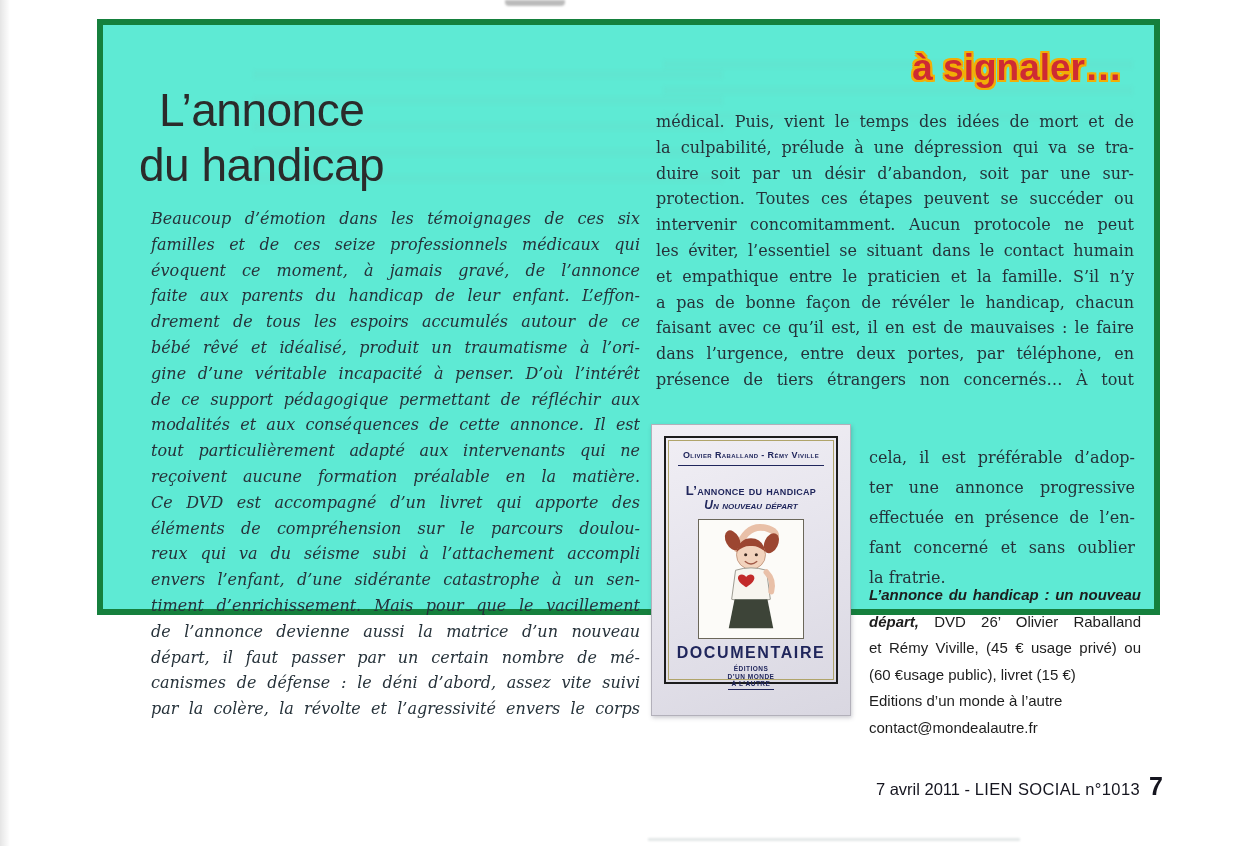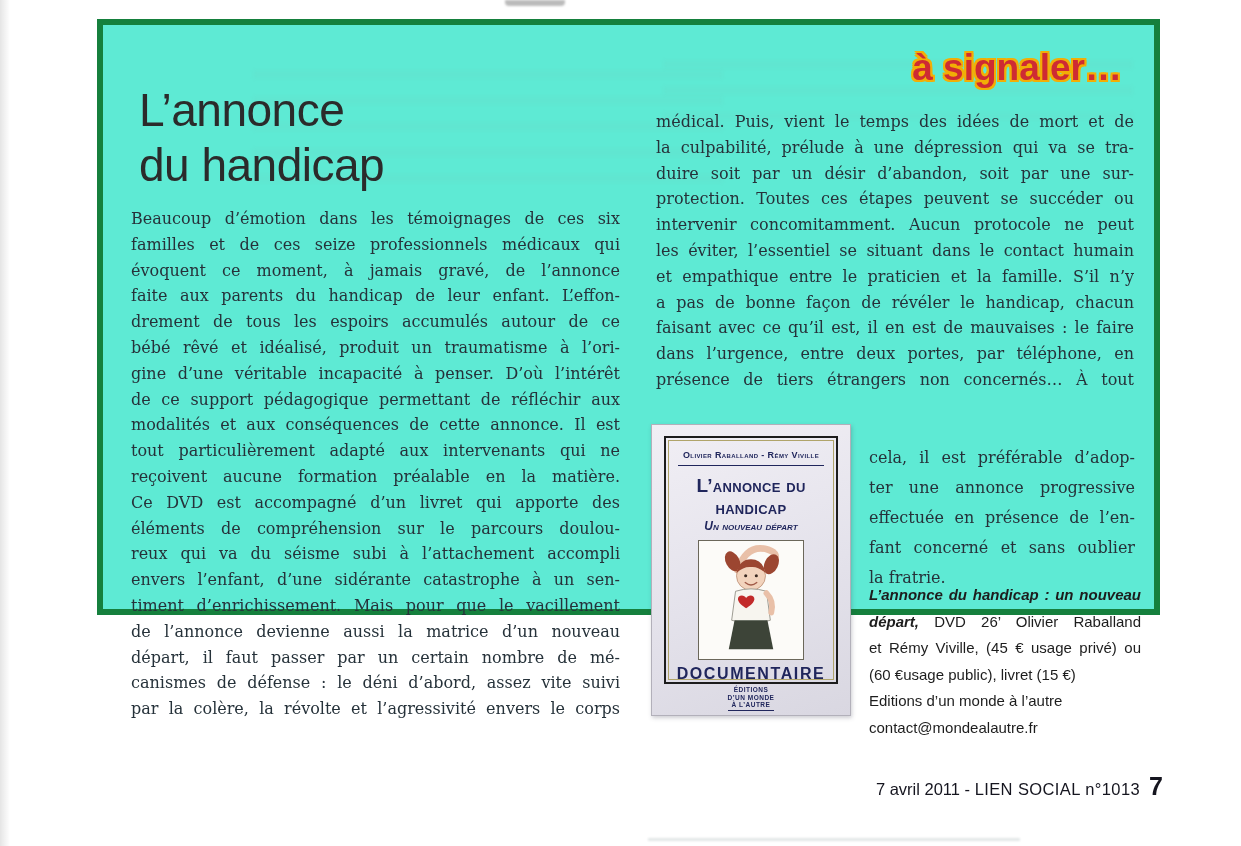--- a/index.html
+++ b/index.html
@@ -24,23 +24,23 @@
   .ghost.g2{left:560px;top:35px;width:470px;height:60px;}
 
   .header-signaler{
     position:absolute;top:22px;right:32px;font-size:37px;font-weight:bold;letter-spacing:0;
     color:#ce2b33;
     text-shadow:-2px -2px 0 #f2ae06,2px -2px 0 #f2ae06,-2px 2px 0 #f2ae06,2px 2px 0 #f2ae06,
                 0 -2px 0 #f2ae06,0 2px 0 #f2ae06,-2px 0 0 #f2ae06,2px 0 0 #f2ae06;
   }
   .article-title{
     position:absolute;left:36px;top:58px;font-size:46px;line-height:55px;
-    font-weight:500;color:#2b2b2b;letter-spacing:-0.5px;
+    font-weight:500;color:#2b2b2b;letter-spacing:-0.5px;text-align:center;
   }
-  .col-left{position:absolute;left:28px;top:181px;width:489px;}
+  .col-left{position:absolute;left:48px;top:181px;width:489px;font-style:italic;}
   .col-right-top{position:absolute;left:553px;top:84px;width:478px;}
   .line{
     font-family:"DejaVu Serif",serif;font-size:16px;line-height:25.8px;color:#26323a;
     text-align:justify;text-align-last:justify;
   }
   .wrap-lines{position:absolute;left:766px;top:383px;width:266px;margin-top:35px;}
   .wrap-lines .line{line-height:30px;}
   .wrap-lines .line:last-child{text-align-last:left;}
 
   
@@ -51,21 +51,21 @@
   }
   .dvd-frame{
     position:absolute;left:12px;right:12px;top:11px;height:248px;box-sizing:border-box;
     border:2px solid #1c1c1c;text-align:center;
   }
   .dvd-frame-inner{position:absolute;inset:2px;border:1px solid #b0a46a;pointer-events:none;}
   .dvd-authors{
     margin:12px auto 0;width:86%;font-size:9px;font-weight:bold;color:#20265c;
     font-variant:small-caps;letter-spacing:.4px;padding-bottom:5px;border-bottom:1px solid #20265c;
   }
-  .dvd-title{margin-top:9px;font-size:19px;font-weight:bold;color:#20265c;font-variant:small-caps;letter-spacing:.3px;}
+  .dvd-title{margin-top:17px;font-size:13px;font-weight:bold;color:#20265c;font-variant:small-caps;letter-spacing:.3px;}
   .dvd-subtitle{font-size:12px;font-weight:bold;font-style:italic;color:#20265c;font-variant:small-caps;}
   .dvd-ill{margin:7px auto 0;width:104px;height:118px;background:#fcfbf8;border:1px solid #6b675a;}
   .dvd-genre{margin-top:5px;font-size:16px;font-weight:bold;color:#20265c;letter-spacing:1.6px;}
   .dvd-pub{
     display:inline-block;margin-top:3px;font-size:6.5px;line-height:7.5px;font-weight:bold;
     color:#20265c;letter-spacing:.5px;border-bottom:1px solid #20265c;padding-bottom:1px;
     text-transform:uppercase;
   }
   .dvd-pub span{display:block;}
 

